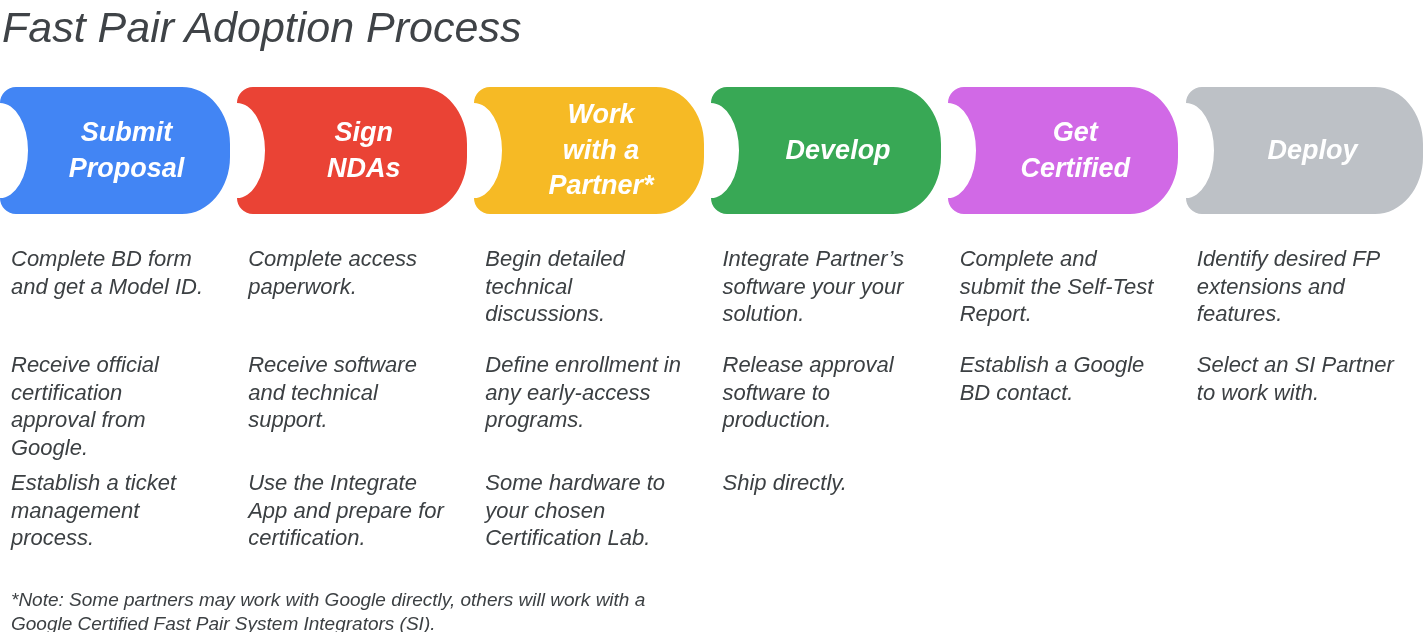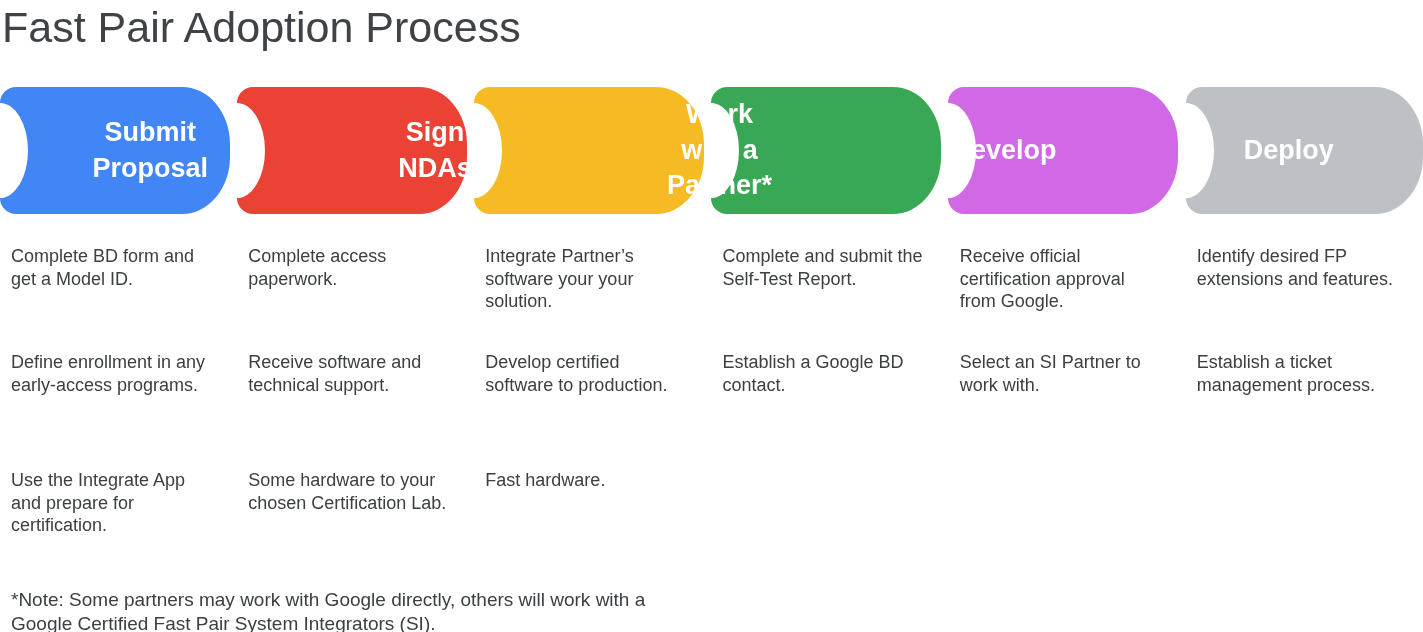--- a/index.html
+++ b/index.html
@@ -7,20 +7,21 @@
     padding: 0;
     background: #ffffff;
     font-family: "Liberation Sans", sans-serif;
   }
   .page {
     position: relative;
     width: 1423px;
     height: 632px;
     background: #ffffff;
     overflow: hidden;
+    font-style: italic;
   }
   .title {
     padding: 2px 0 0 2px;
     font-size: 43px;
     line-height: 50px;
     font-weight: 400;
     color: #3f4347;
     letter-spacing: 0px;
   }
   .ribbon {
@@ -33,21 +34,20 @@
     position: absolute;
     inset: 0;
     width: 100%;
     height: 100%;
     display: block;
   }
   .stage-labels {
     position: absolute;
     inset: 0;
     display: flex;
-    justify-content: center;
   }
   .stage-label {
     flex: 1 1 0;
     display: flex;
     align-items: center;
     justify-content: center;
     padding-left: 16px;
     box-sizing: border-box;
     color: #ffffff;
     font-size: 27px;
@@ -60,21 +60,21 @@
     display: grid;
     grid-template-columns: repeat(6, 1fr);
     grid-template-rows: 106px 118px 114px;
     margin-top: 31px;
     width: 1423px;
   }
   .step {
     padding: 0 26px 0 11px;
     box-sizing: border-box;
     color: #3c4043;
-    font-size: 18px;
+    font-size: 22px;
     line-height: 1.26;
     align-self: start;
   }
   .note {
     margin: 5px 0 0 11px;
     color: #3c4043;
     font-size: 19px;
     line-height: 1.26;
     white-space: pre-line;
   }
@@ -97,41 +97,44 @@
     </svg>
     <div class="stage-labels">
       <div class="stage-label">Submit
 Proposal</div>
       <div class="stage-label">Sign
 NDAs</div>
       <div class="stage-label">Work
 with a
 Partner*</div>
       <div class="stage-label">Develop</div>
+      <div class="stage-label">Get
+Certified</div>
       <div class="stage-label">Deploy</div>
     </div>
   </div>
 
   <div class="steps">
 
     <div class="step">Complete BD form and get a Model ID.</div>
     <div class="step">Complete access paperwork.</div>
+    <div class="step">Begin detailed technical discussions.</div>
     <div class="step">Integrate Partner’s software your your solution.</div>
     <div class="step">Complete and submit the Self-Test Report.</div>
+    <div class="step">Identify desired FP extensions and features.</div>
+
     <div class="step">Receive official certification approval from Google.</div>
-
-    <div class="step">Identify desired FP extensions and features.</div>
+    <div class="step">Receive software and technical support.</div>
     <div class="step">Define enrollment in any early-access programs.</div>
-    <div class="step">Receive software and technical support.</div>
-    <div class="step">Develop certified software to production.</div>
+    <div class="step">Release approval software to production.</div>
 
     <div class="step">Establish a Google BD contact.</div>
     <div class="step">Select an SI Partner to work with.</div>
     <div class="step">Establish a ticket management process.</div>
     <div class="step">Use the Integrate App and prepare for certification.</div>
     <div class="step">Some hardware to your chosen Certification Lab.</div>
-    <div class="step">Fast hardware.</div>
+    <div class="step">Ship directly.</div>
   </div>
 
   <div class="note">*Note: Some partners may work with Google directly, others will work with a
 Google Certified Fast Pair System Integrators (SI).</div>
 
 </div>
 
 </body></html>

